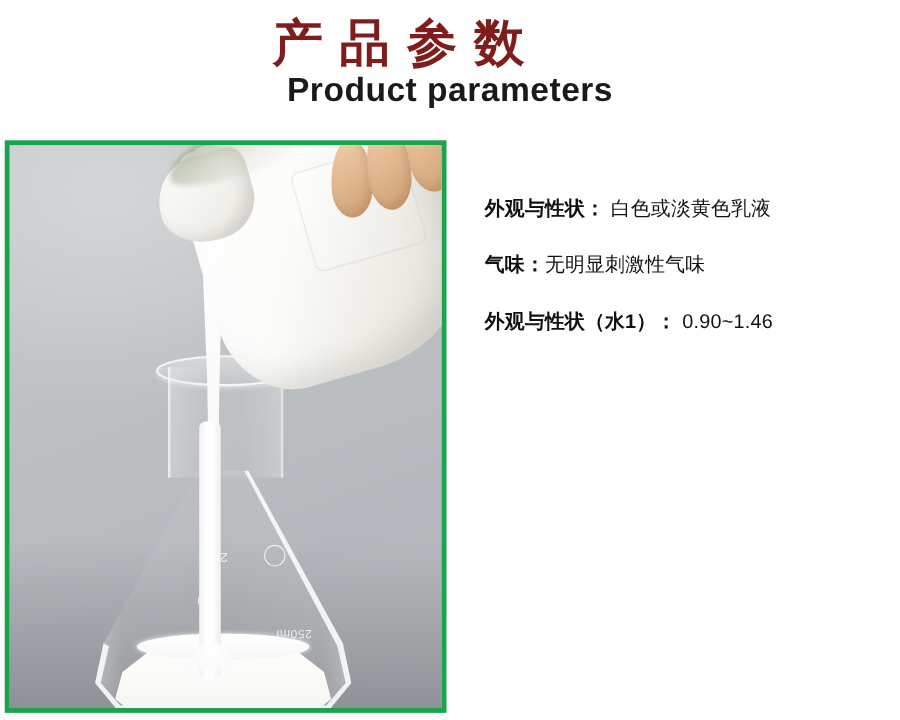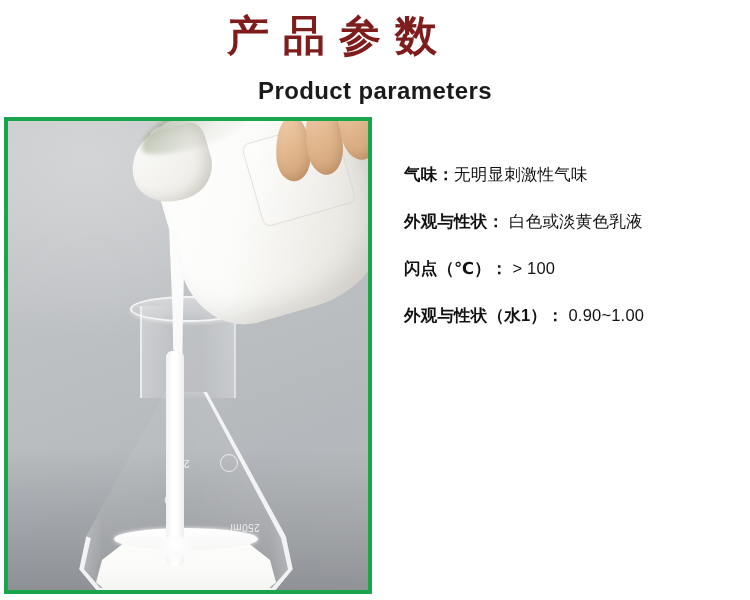--- a/index.html
+++ b/index.html
@@ -34,23 +34,23 @@
     font-weight: 700;
     letter-spacing: 14px;
     text-indent: 14px;
     line-height: 52px;
     color: #7f1d1d;
     white-space: nowrap;
   }
   .title-en {
     position: absolute;
     left: 0;
-    top: 76px;
+    top: 60px;
     width: 750px;
-    font-size: 24px;
+    font-size: 28px;
     font-weight: 600;
     letter-spacing: 0.4px;
     line-height: 30px;
     color: #1a1a1a;
     white-space: nowrap;
   }
 
   
   .photo-frame {
     position: absolute;
@@ -347,24 +347,21 @@
       <div class="finger f1"></div>
       <div class="finger f2"></div>
       <div class="finger f3"></div>
       <div class="finger f4"></div>
     </div>
   </div>
 </div>
 
 <div class="params">
   <div class="param-row">
+    <span class="param-label">外观与性状：</span><span class="param-value"> 白色或淡黄色乳液</span>
+  </div>
+  <div class="param-row">
     <span class="param-label">气味：</span><span class="param-value">无明显刺激性气味</span>
   </div>
   <div class="param-row">
-    <span class="param-label">外观与性状：</span><span class="param-value"> 白色或淡黄色乳液</span>
-  </div>
-  <div class="param-row">
-    <span class="param-label">闪点（℃）：</span><span class="param-value"> &gt; 100</span>
-  </div>
-  <div class="param-row">
-    <span class="param-label">外观与性状（水1）：</span><span class="param-value"> 0.90~1.00</span>
+    <span class="param-label">外观与性状（水1）：</span><span class="param-value"> 0.90~1.46</span>
   </div>
 </div>
 
 </body></html>

